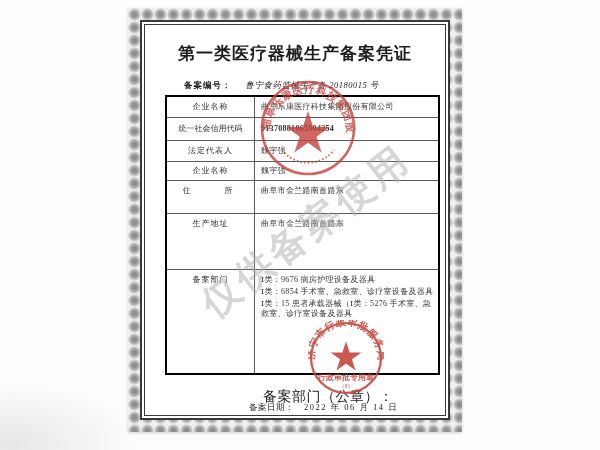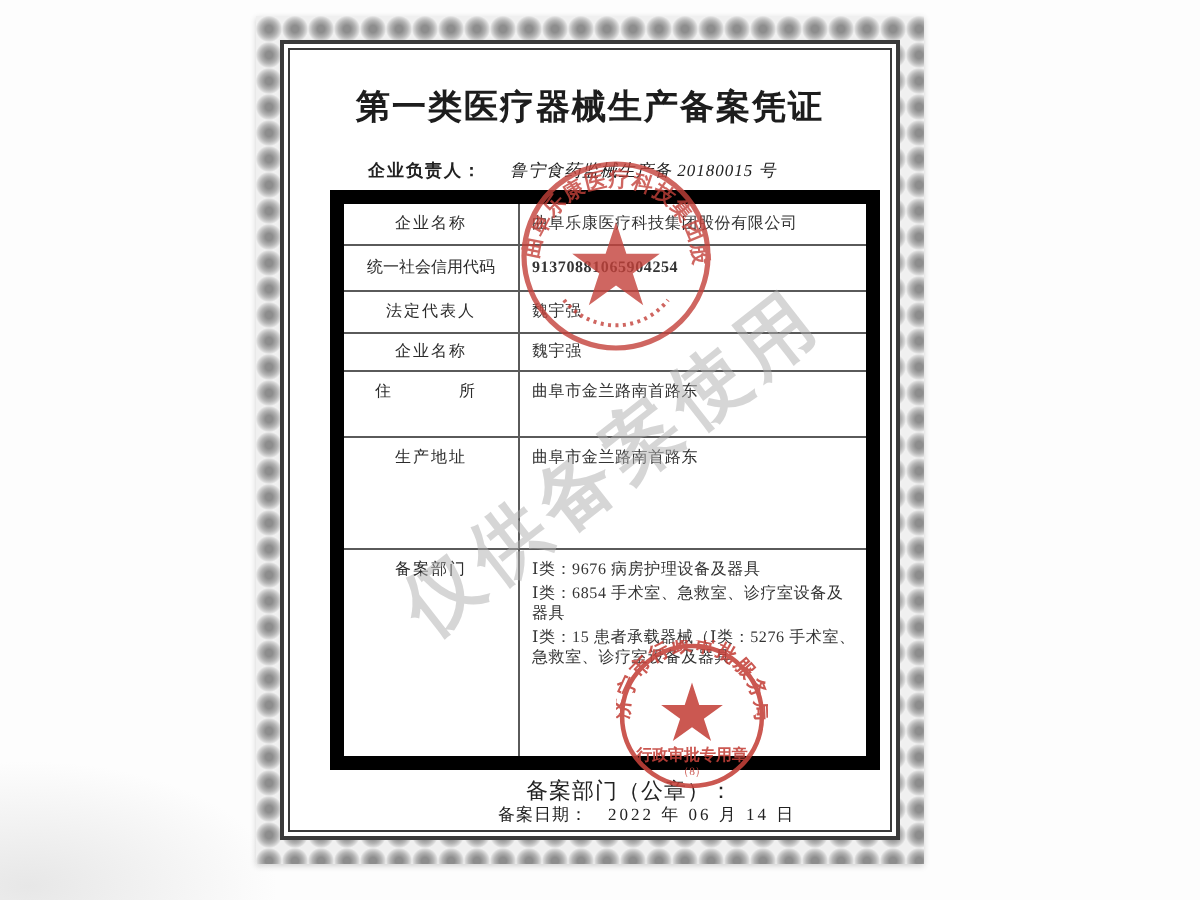--- a/index.html
+++ b/index.html
@@ -26,36 +26,36 @@
   .content{position:absolute;inset:0;}
   .title{
     position:absolute;left:130px;top:42px;width:330px;text-align:center;
     font-size:17px;font-weight:bold;letter-spacing:1px;color:#1d1d1d;
   }
   .filing-line{position:absolute;left:184px;top:80px;font-size:8.5px;color:#222;}
   .filing-line .lbl{font-weight:bold;letter-spacing:1px;}
   .filing-line .val{margin-left:14px;letter-spacing:.5px;font-style:italic;}
   .cert-table{
     position:absolute;left:165px;top:95px;width:275px;
-    border:7px solid #000000;box-sizing:border-box;background:transparent;
+    border:2px solid #000000;box-sizing:border-box;background:transparent;
   }
   .row{display:flex;border-top:1px solid #5a5a5a;}
   .row:first-child{border-top:none;}
   .cell{box-sizing:border-box;font-size:8px;line-height:10px;color:#333;}
   .cell.lab{
     width:88px;flex:0 0 88px;border-right:1px solid #5a5a5a;
     display:flex;align-items:center;justify-content:center;text-align:center;
     letter-spacing:1px;color:#2b2b2b;
   }
   .cell.val{flex:1;display:flex;align-items:center;padding:2px 4px 2px 6px;letter-spacing:.3px;}
   .row.topalign .cell.lab{align-items:flex-start;padding-top:5px;}
   .row.topalign .cell.val{align-items:flex-start;padding-top:5px;}
   .scope-lines{display:block;}
   .scope-lines div{margin-bottom:2px;}
-  .footer-dept{position:absolute;left:263px;top:388px;font-size:11px;letter-spacing:.5px;color:#222;}
+  .footer-dept{position:absolute;left:263px;top:388px;font-size:14px;letter-spacing:.5px;color:#222;}
   .footer-date{position:absolute;left:249px;top:402px;font-size:8.5px;letter-spacing:.5px;color:#222;}
   .footer-date .val{margin-left:10px;letter-spacing:1.5px;}
   
   .watermark{
     position:absolute;left:176px;top:206px;width:260px;text-align:center;
     transform:rotate(-38deg);transform-origin:center;
     font-size:38px;font-weight:bold;letter-spacing:4px;
     color:rgba(174,174,174,.5);
     font-family:"Liberation Sans","DejaVu Sans",sans-serif;
     pointer-events:none;white-space:nowrap;
@@ -74,21 +74,21 @@
     <div class="page">
       <div class="page-inner"></div>
     </div>
   </div>
 
   <div class="content">
 
     <div class="title">第一类医疗器械生产备案凭证</div>
 
     <div class="filing-line">
-      <span class="lbl">企业负责人：</span><span class="val">鲁宁食药监械生产备 20180015 号</span>
+      <span class="lbl">备案编号：</span><span class="val">鲁宁食药监械生产备 20180015 号</span>
     </div>
 
     <div class="cert-table">
       <div class="row" style="height:20px">
         <div class="cell lab">企业名称</div>
         <div class="cell val">曲阜乐康医疗科技集团股份有限公司</div>
       </div>
       <div class="row" style="height:22px">
         <div class="cell lab" style="letter-spacing:0">统一社会信用代码</div>
         <div class="cell val" style="font-weight:bold">91370881065904254</div>

